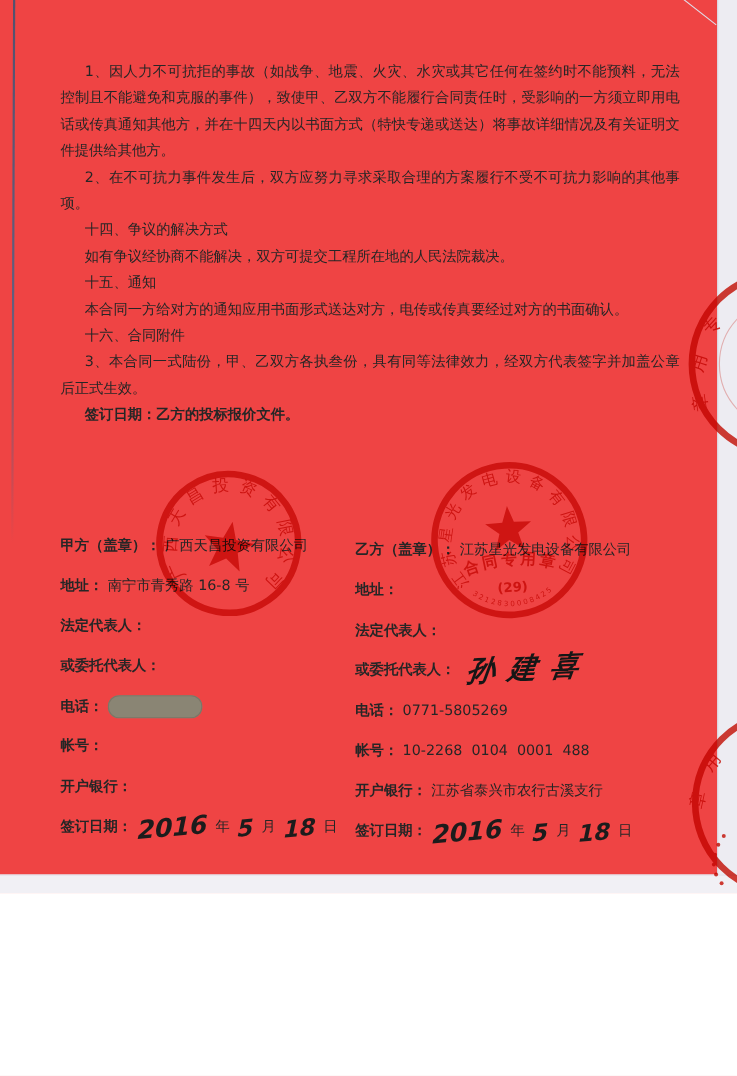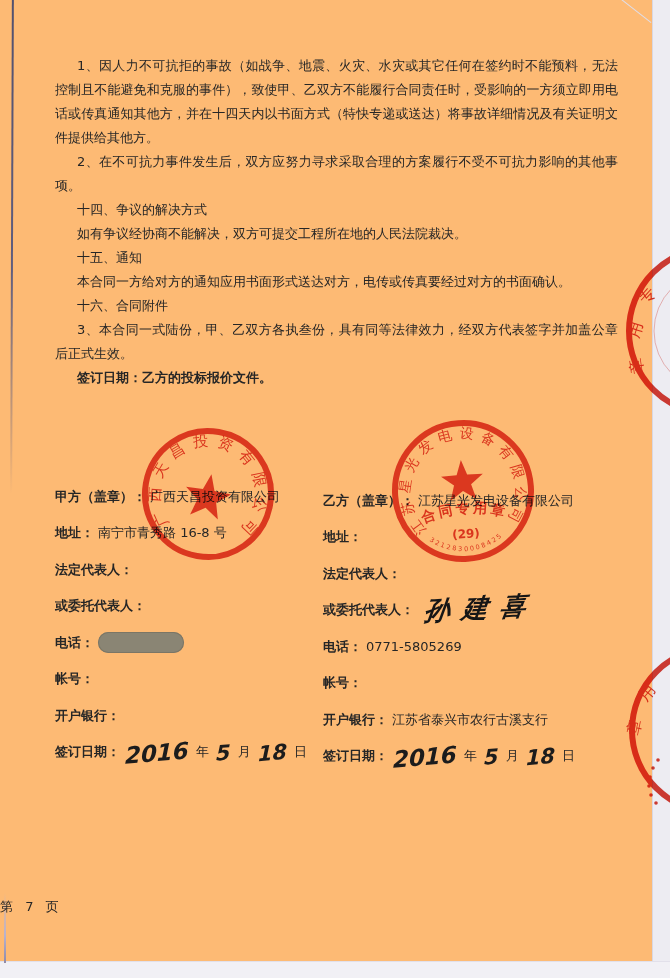--- a/index.html
+++ b/index.html
@@ -1,18 +1,18 @@
 <!DOCTYPE html>
 <html><head>
 <meta charset="utf-8">
 <style>
   html,body{margin:0;padding:0;background:#ffffff;}
   .canvas{
-    position:relative;width:670px;height:978px;margin:0 auto;
-    background:#fdba74;overflow:hidden;
+    position:relative;width:670px;height:812px;margin:0 auto;
+    background:#ef4444;overflow:hidden;
     font-family:"DejaVu Sans","Liberation Sans",sans-serif;
     color:#262626;
   }
   
   .edge-right{position:absolute;right:0;top:0;width:17px;height:100%;background:#edecf2;border-left:1px solid #d9d7e2;}
   .edge-bottom{position:absolute;left:0;bottom:0;width:100%;height:16px;background:#f1f0f5;border-top:1px solid #e2e0ea;}
   .crease-top{position:absolute;left:11px;top:0;width:2px;height:494px;
     background:linear-gradient(to bottom,#53516e 0%,#615e7e 55%,rgba(120,117,150,0) 100%);transform:rotate(.2deg);}
   .crease-bottom{position:absolute;left:4px;top:893px;width:2px;height:70px;
     background:linear-gradient(to bottom,rgba(160,156,190,0),#b7b2cf 60%,#8f8aa8);}
@@ -125,20 +125,21 @@
     <div class="sig-row">
       <span class="label">或委托代表人：</span>
       <span class="signature-hand">孙建喜</span>
     </div>
     <div class="sig-row">
       <span class="label">电话：</span>
       <span class="value">0771-5805269</span>
     </div>
     <div class="sig-row">
       <span class="label">帐号：</span>
+      <span class="value mono-gaps">10-2268  0104  0001  488</span>
     </div>
     <div class="sig-row">
       <span class="label">开户银行：</span>
       <span class="value">江苏省泰兴市农行古溪支行</span>
     </div>
     <div class="sig-row">
       <span class="label">签订日期：</span>
       <span class="hand">2016</span>
       <span class="unit">年</span>
       <span class="hand hand-small">5</span>

